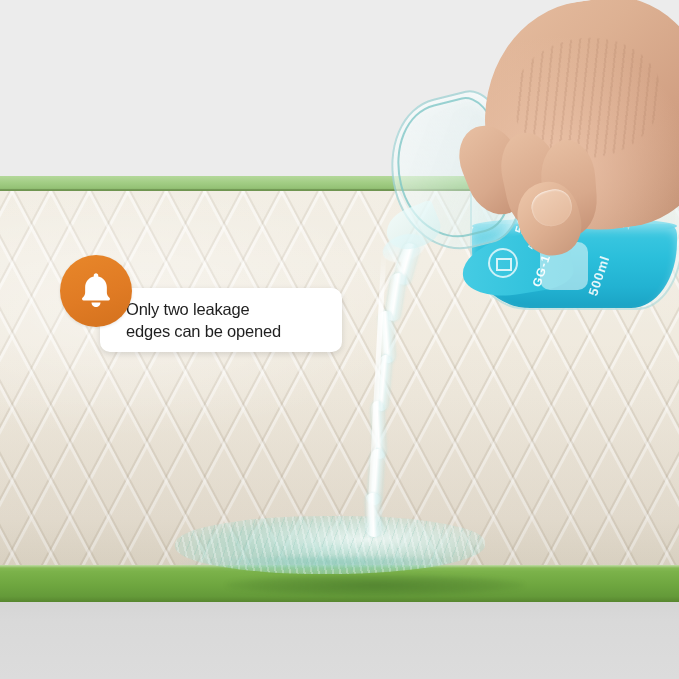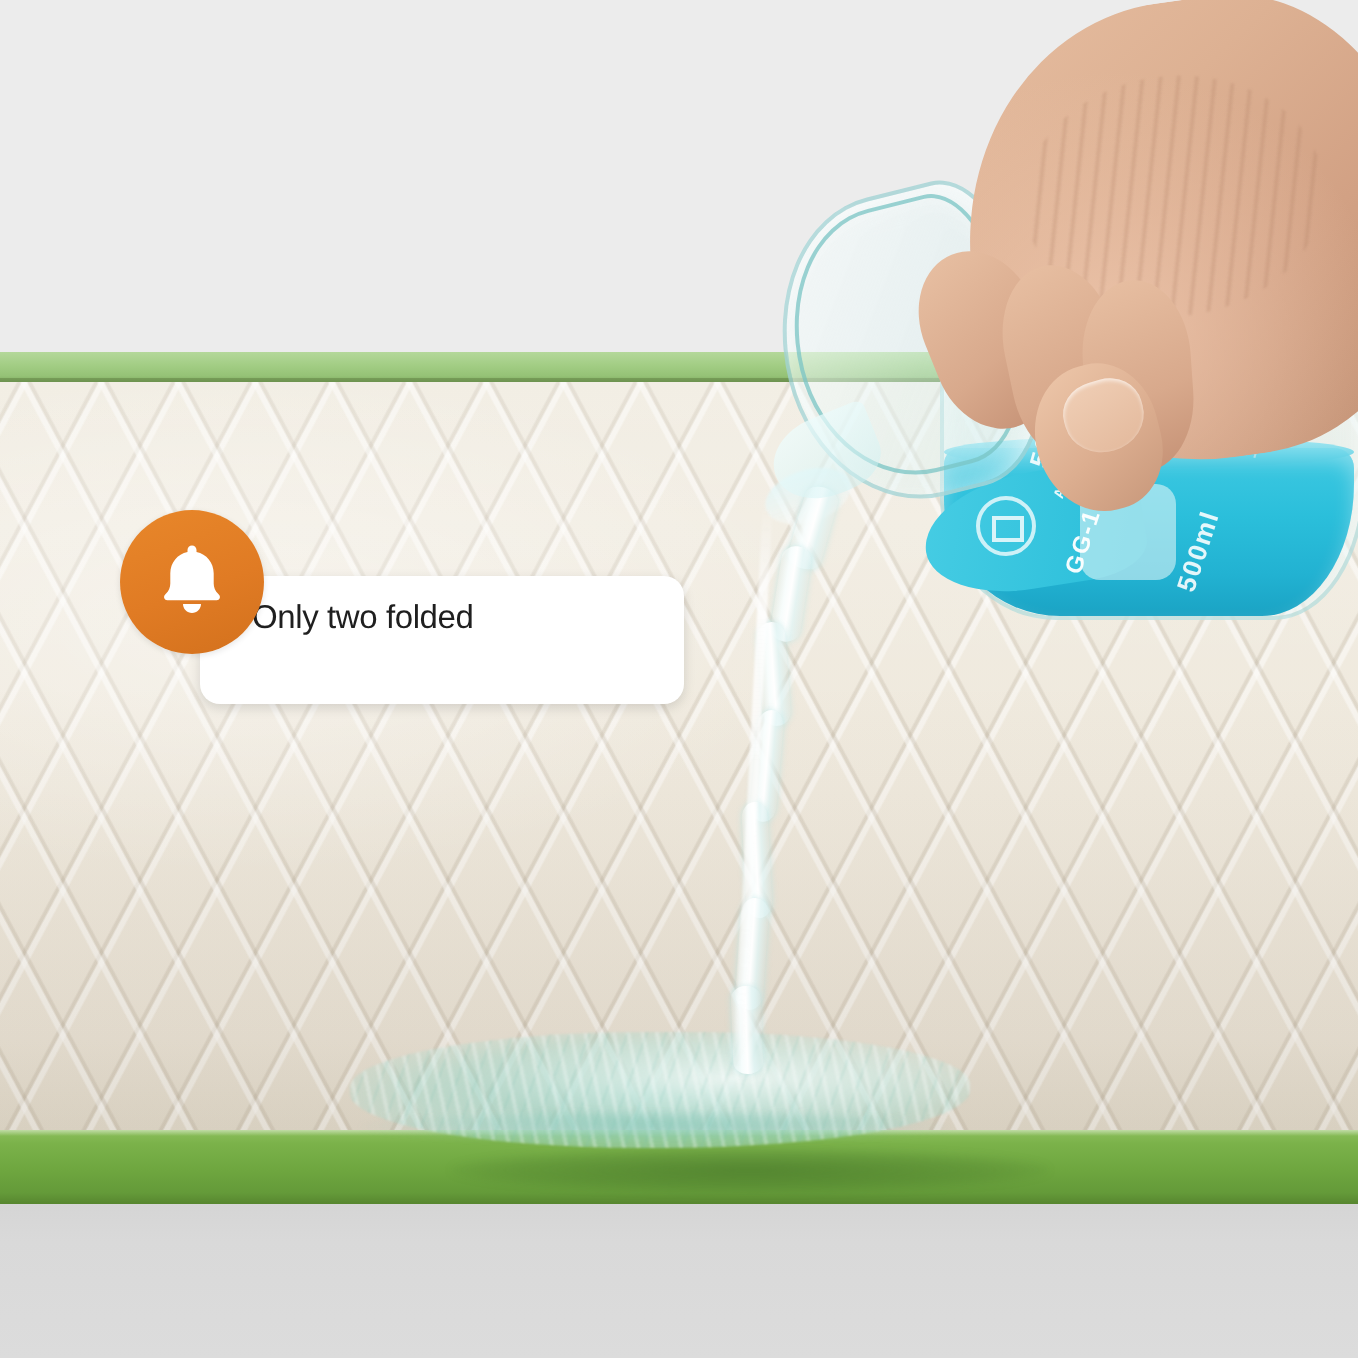--- a/index.html
+++ b/index.html
@@ -240,21 +240,22 @@
     <div class="finger f1"></div>
     <div class="finger f2"></div>
     <div class="finger f3"></div>
     <div class="thumb"></div>
     <div class="nail"></div>
   </div>
 
   <div class="callout">
     <div class="card">
       <div class="card-text">
-        <span class="card-line">Only two folded</span>
+        <span class="card-line">Only two leakage</span>
+        <span class="card-line">edges can be opened</span>
       </div>
     </div>
     <div class="bell-circle">
       <span class="bell-icon">
         <svg width="36" height="38" viewBox="0 0 36 38" aria-hidden="true">
           <path d="M18 3.2c1.25 0 2.25 1.0 2.25 2.25v1.1c5.0 1.0 8.6 5.4 8.6 10.6v5.1c0 1.9 .75 3.7 2.1 5.05l.55 .55c.45 .45 .6 1.15 .35 1.75s-.8 .98-1.45 .98H5.6c-.65 0-1.2-.38-1.45-.98s-.1-1.3 .35-1.75l.55-.55c1.35-1.35 2.1-3.15 2.1-5.05v-5.1c0-5.2 3.6-9.6 8.6-10.6v-1.1c0-1.25 1.0-2.25 2.25-2.25z" fill="#ffffff"></path>
           <path d="M18 37c-1.2 0-2.35-.5-3.2-1.35-.85-.85-1.3-2-1.3-3.15h9c0 1.15-.45 2.3-1.3 3.15C20.35 36.5 19.2 37 18 37z" fill="#ffffff"></path>
         </svg>
       </span>
     </div>

